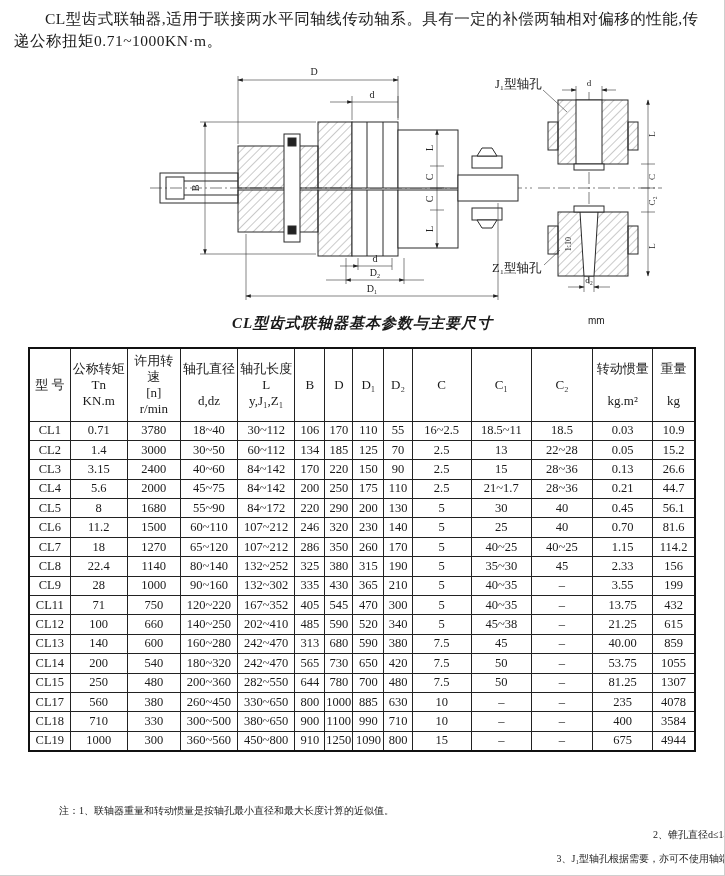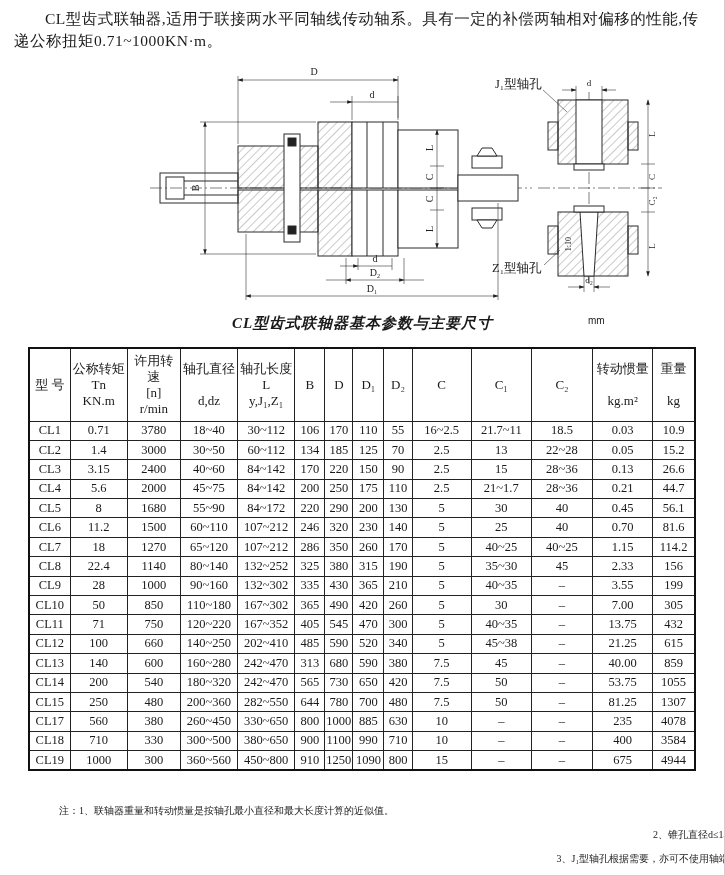--- a/index.html
+++ b/index.html
@@ -236,21 +236,21 @@
           <td>CL1</td>
           <td>0.71</td>
           <td>3780</td>
           <td>18~40</td>
           <td>30~112</td>
           <td>106</td>
           <td>170</td>
           <td>110</td>
           <td>55</td>
           <td>16~2.5</td>
-          <td>21.7~11</td>
+          <td>18.5~11</td>
           <td>18.5</td>
           <td>0.03</td>
           <td>10.9</td>
         </tr>
         <tr>
           <td>CL2</td>
           <td>1.4</td>
           <td>3000</td>
           <td>30~50</td>
           <td>60~112</td>
@@ -370,36 +370,20 @@
           <td>430</td>
           <td>365</td>
           <td>210</td>
           <td>5</td>
           <td>40~35</td>
           <td>–</td>
           <td>3.55</td>
           <td>199</td>
         </tr>
         <tr>
-          <td>CL10</td>
-          <td>50</td>
-          <td>850</td>
-          <td>110~180</td>
-          <td>167~302</td>
-          <td>365</td>
-          <td>490</td>
-          <td>420</td>
-          <td>260</td>
-          <td>5</td>
-          <td>30</td>
-          <td>–</td>
-          <td>7.00</td>
-          <td>305</td>
-        </tr>
-        <tr>
           <td>CL11</td>
           <td>71</td>
           <td>750</td>
           <td>120~220</td>
           <td>167~352</td>
           <td>405</td>
           <td>545</td>
           <td>470</td>
           <td>300</td>
           <td>5</td>

